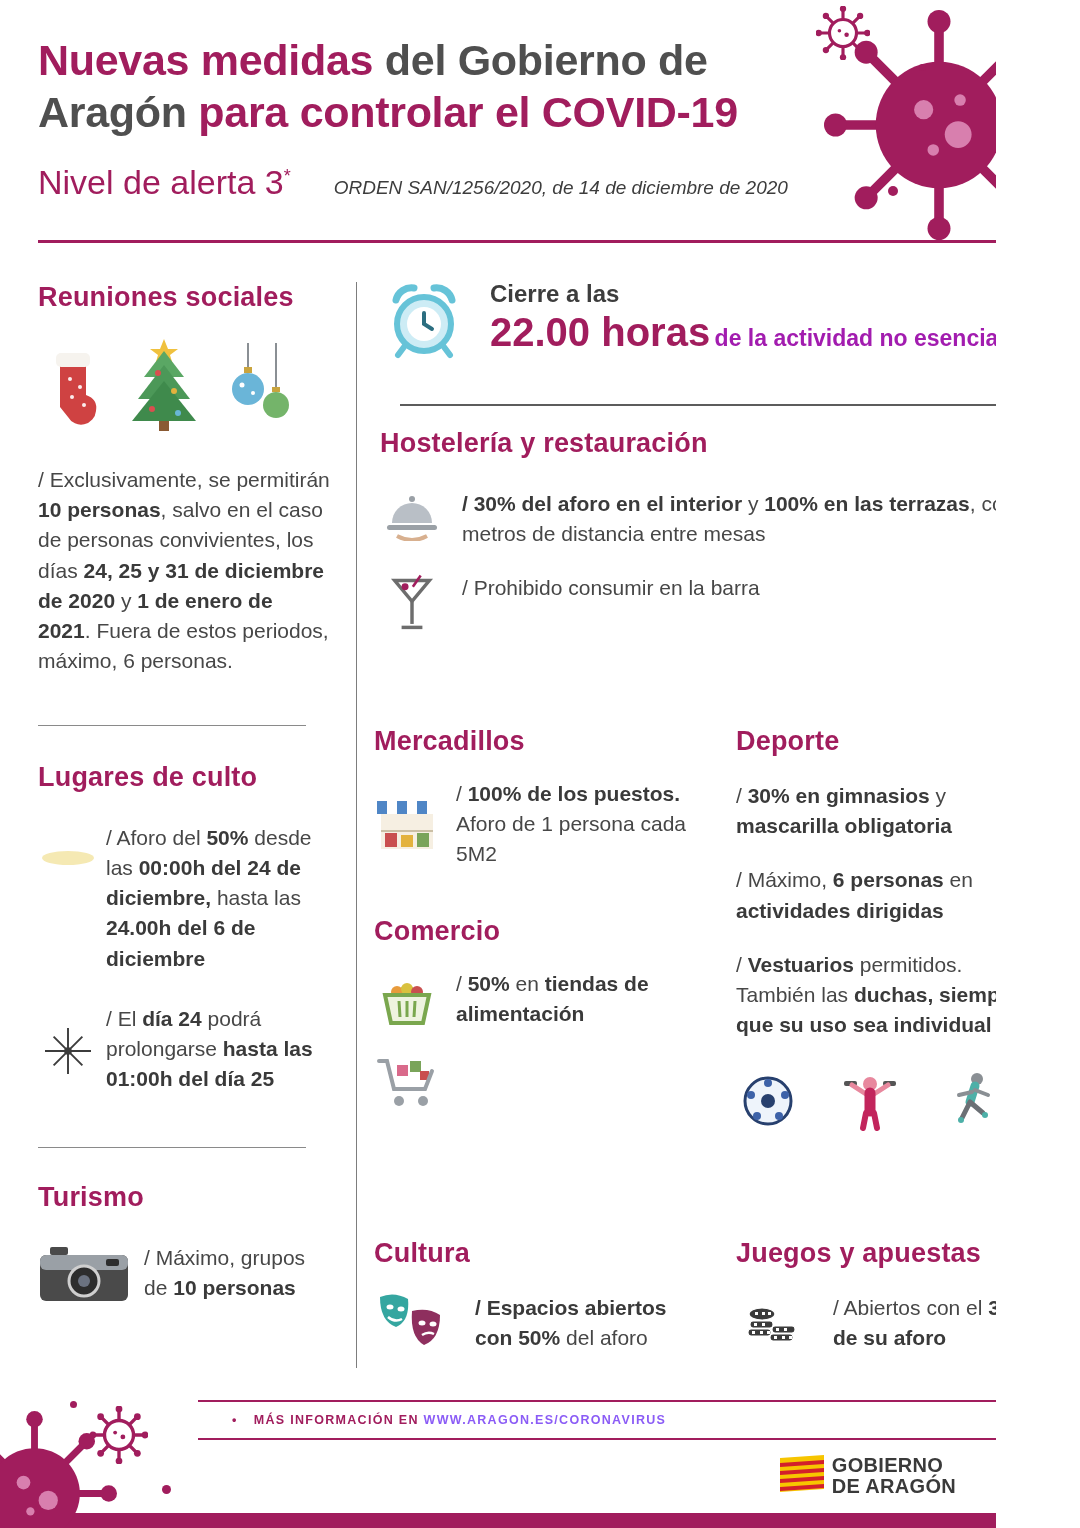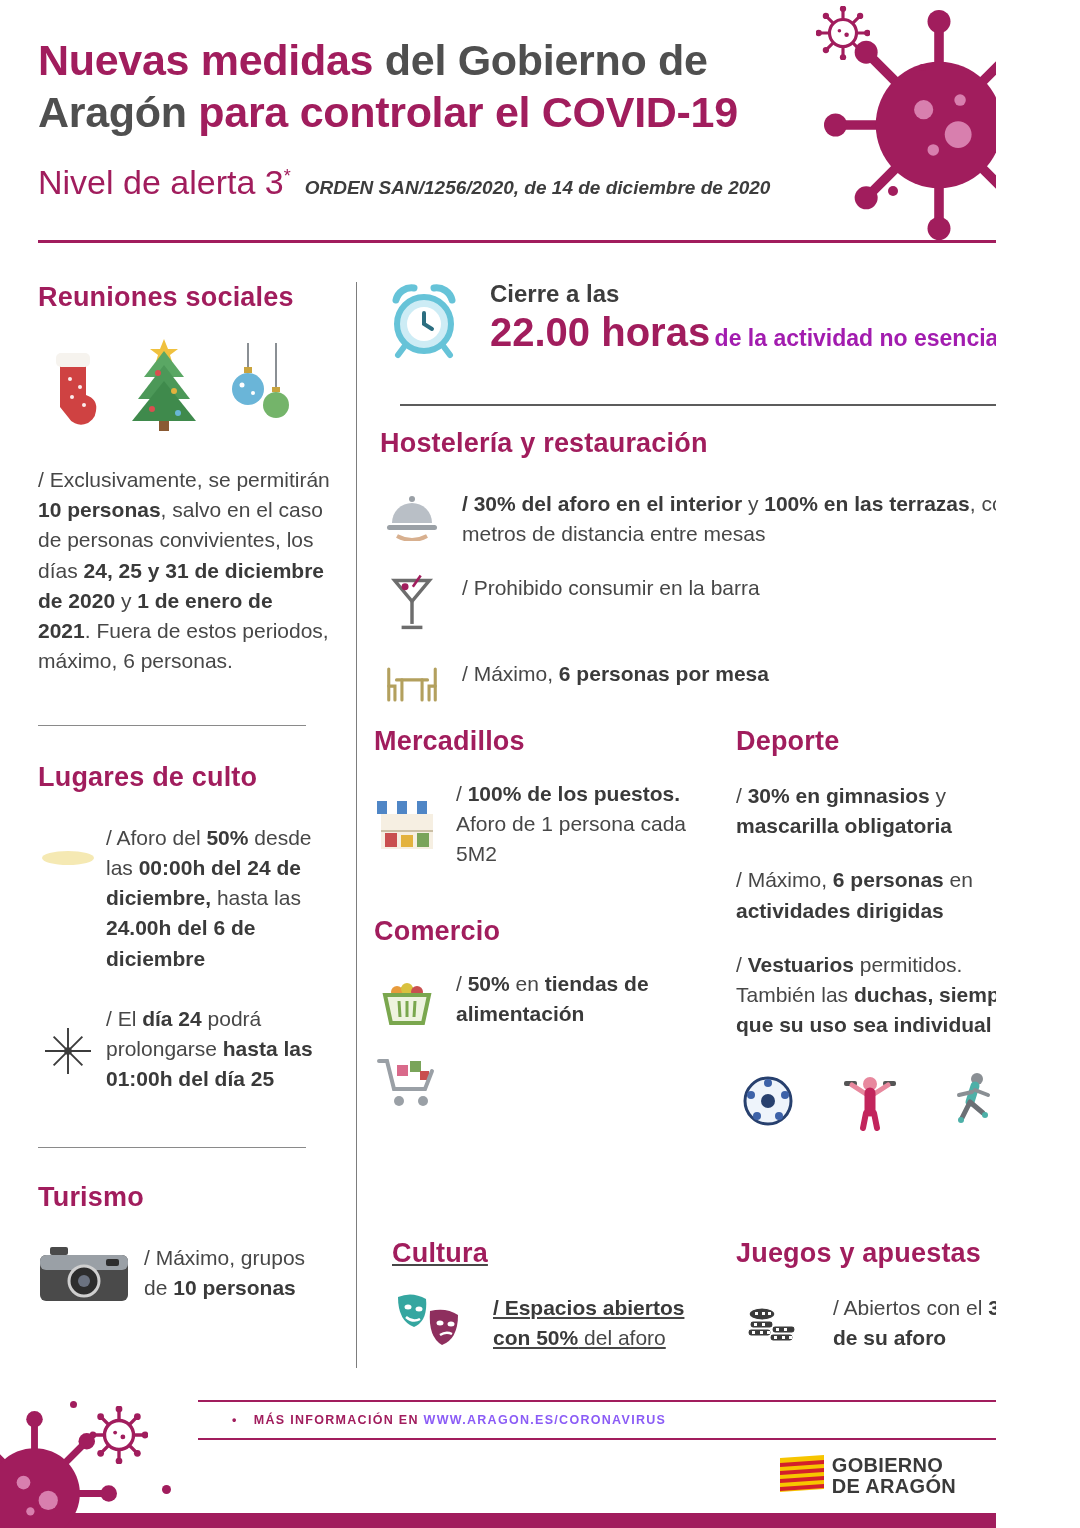--- a/index.html
+++ b/index.html
@@ -6,24 +6,24 @@
   body{font-family:"Liberation Sans",sans-serif;background:#ffffff;}
   .page{position:relative;width:996px;height:1528px;background:#fff;overflow:hidden;color:#474747;}
 
   .rich-b{font-weight:bold;color:#3a3a3a;}
   .rich-accent{color:#a11d5d;}
 
   
   .header{position:absolute;left:38px;top:34px;width:930px;}
   .title{font-size:43px;line-height:1.22;font-weight:600;color:#4f4f4f;letter-spacing:-0.3px;margin:0;}
   .title .rich-b{font-weight:800;color:#a11d5d;}
-  .alert-row{display:flex;align-items:baseline;gap:14px;margin-top:24px;}
+  .alert-row{display:flex;align-items:baseline;gap:43px;margin-top:24px;}
   .alert{font-size:34px;color:#a11d5d;font-weight:500;}
   .alert sup{font-size:18px;}
-  .order{font-size:19px;font-style:italic;font-weight:700;color:#3d3d3d;margin-top:6px;}
+  .order{font-size:19px;font-style:italic;font-weight:400;color:#3d3d3d;margin-top:6px;}
   .header-rule{position:absolute;left:38px;top:240px;width:1004px;height:3px;background:#a11d5d;}
 
   
   .v-div{position:absolute;left:356px;top:282px;width:1px;height:1086px;background:#7d7d7d;}
   .thin-rule{border:none;border-top:1px solid #8a8a8a;margin:0;}
   .rule-closing{position:absolute;left:400px;top:404px;width:640px;height:2px;background:#5c5c5c;}
 
   .sec-title{color:#a11d5d;font-size:27px;font-weight:800;letter-spacing:0.2px;margin:0;}
   .txt{font-size:21px;line-height:1.44;color:#474747;margin:0;}
 
@@ -57,21 +57,21 @@
   
   .col-mid{position:absolute;left:374px;top:726px;width:322px;}
   .col-right{position:absolute;left:736px;top:726px;width:310px;}
   .mid-row{display:flex;gap:16px;margin-top:22px;align-items:center;}
   .mid-icon{flex:0 0 66px;display:flex;justify-content:center;}
   .comercio-title{margin-top:46px;}
   .col-right .txt{margin-top:24px;}
   .sport-icons{display:flex;gap:48px;align-items:center;margin-top:30px;padding-left:6px;}
 
   
-  .cultura{position:absolute;left:392px;top:1238px;width:322px;text-decoration:underline;}
+  .cultura{position:absolute;left:374px;top:1238px;width:322px;}
   .juegos{position:absolute;left:736px;top:1238px;width:310px;}
   .bottom-row{display:flex;gap:27px;margin-top:24px;align-items:flex-start;}
   .bottom-icon{flex:0 0 70px;display:flex;justify-content:center;}
 
   
   .info-band{position:absolute;left:198px;top:1400px;width:844px;border-top:2px solid #a11d5d;border-bottom:2px solid #a11d5d;padding:11px 0 11px 34px;box-sizing:border-box;font-size:12.5px;font-weight:bold;letter-spacing:1.3px;color:#a11d5d;}
   .info-band .rich-b{color:#8b5cf6;margin-top:40px;}
   .info-band .bullet{margin-right:16px;}
   .logo{position:absolute;right:40px;bottom:30px;display:flex;align-items:center;gap:8px;z-index:3;}
   .logo-text{font-size:20px;font-weight:800;color:#3a3a3a;line-height:1.05;letter-spacing:0.3px;}
@@ -302,36 +302,20 @@
           <path d="M10 8 h40 l-20 24 z" fill="none" stroke="#6d6d6d" stroke-width="4"></path>
           <line x1="30" y1="32" x2="30" y2="58" stroke="#6d6d6d" stroke-width="4"></line>
           <line x1="18" y1="62" x2="42" y2="62" stroke="#6d6d6d" stroke-width="4"></line>
           <circle cx="22" cy="15" r="4" fill="#a11d5d"></circle>
           <line x1="40" y1="2" x2="31" y2="15" stroke="#a11d5d" stroke-width="3"></line>
         </svg>
       </span>
       <p class="txt host-text"><span>/ Prohibido consumir en la barra</span></p>
     </div>
 
-    <div class="host-item">
-      <span class="host-icon">
-        <svg width="62" height="48" viewBox="0 0 80 60">
-          <g stroke="#b3a05e" stroke-width="4" fill="none" stroke-linecap="round">
-            <line x1="20" y1="26" x2="60" y2="26"></line>
-            <line x1="27" y1="26" x2="27" y2="52"></line>
-              <line x1="53" y1="26" x2="53" y2="52"></line>
-            <path d="M10 12 v40"></path>
-              <path d="M10 34 h8 v18"></path>
-            <path d="M70 12 v40"></path>
-              <path d="M70 34 h-8 v18"></path>
-          </g>
-        </svg>
-      </span>
-      <p class="txt host-text"><span>/ Máximo, </span><span class="rich-b">6 personas por mesa</span></p>
-    </div>
   </section>
 
   <section class="col-mid">
     <h2 class="sec-title">Mercadillos</h2>
     <div class="mid-row">
       <span class="mid-icon">
         <svg width="64" height="58" viewBox="0 0 64 58">
           <rect x="6" y="18" width="52" height="36" fill="#f6efe2"></rect>
           <rect x="2" y="6" width="60" height="13" fill="#4f86c6"></rect>
           <rect x="12" y="6" width="10" height="13" fill="#ffffff"></rect>

